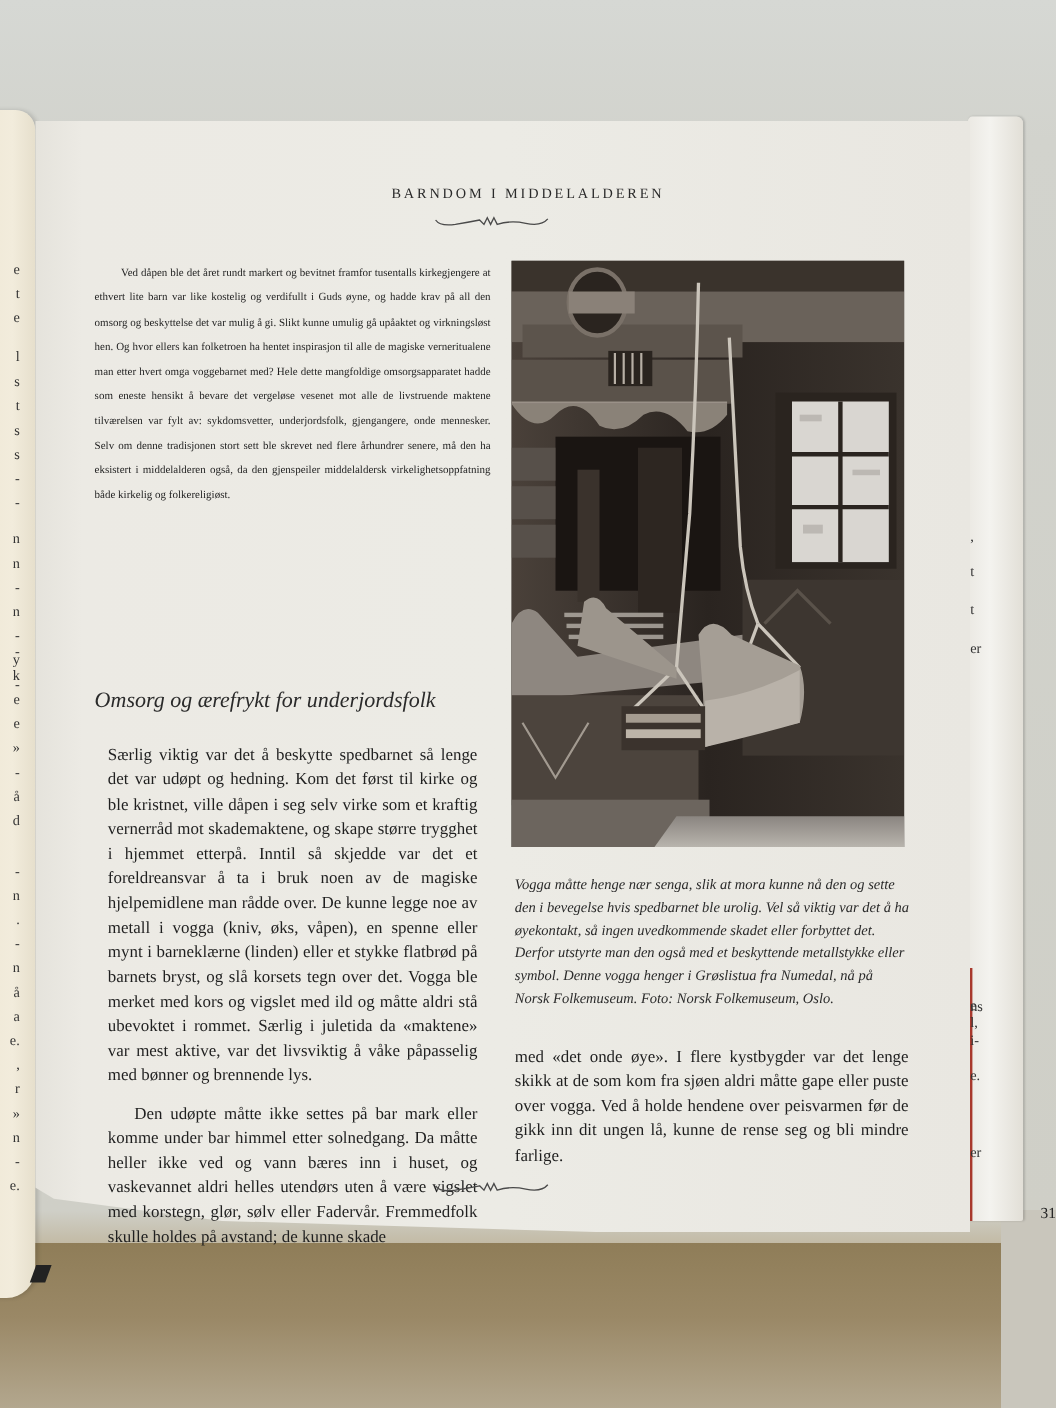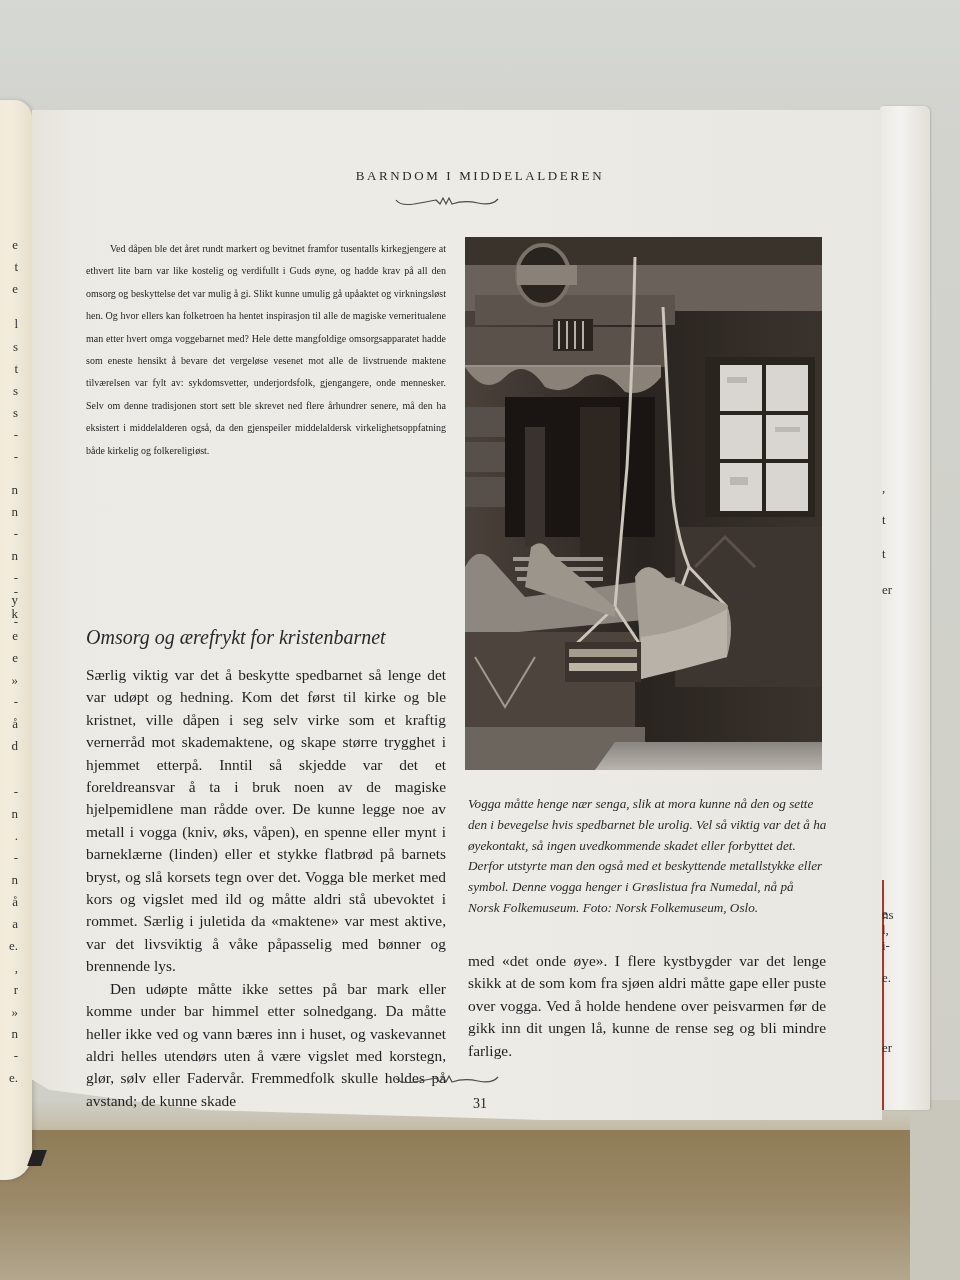--- a/index.html
+++ b/index.html
@@ -64,37 +64,37 @@
   .col-left p { margin:0; }
   .indent { text-indent:24px; }
   .section-heading {
     position:absolute; left:86px; top:626px; width:370px;
     font-style:italic; font-size:20px; color:#2a2a2a; margin:0; font-weight:normal;
   }
   .col-left-2 {
     position:absolute; left:86px; top:664px; width:360px;
     font-size:15.4px; line-height:22.4px; color:#1f1f1f; text-align:justify;
   }
-  .col-left-2 p { margin:0; }
+  .col-left-2 p { margin:12px; }
 
   .photo {
     position:absolute; left:465px; top:237px; width:357px; height:533px;
     background:#2c2620; overflow:hidden;
   }
   .caption {
     position:absolute; left:468px; top:794px; width:360px;
     font-style:italic; font-size:13.2px; line-height:20.8px; color:#2a2a2a;
   }
   .col-right-2 {
     position:absolute; left:468px; top:950px; width:358px;
     font-size:15.4px; line-height:22.4px; color:#1f1f1f; text-align:justify;
   }
   .col-right-2 p { margin:0;font-family:Liberation Serif, serif; }
   .page-number {
-    position:absolute; left:0; width:100%; top:1096px; text-align:center;
+    position:absolute; left:0; width:100%; top:1096px; text-align:right;
     font-size:14px; color:#222;
   }
 </style>
 </head>
 <body>
 
 <div class="table-surface-lower"></div>
 <div class="table-surface-right"></div>
 <div class="dust-jacket"></div>
 <div class="cover-edge-red"></div>
@@ -161,21 +161,21 @@
 
 <div class="running-head">BARNDOM I MIDDELALDEREN</div>
 <svg class="ornament ornament-top" viewBox="0 0 110 16">
   <path d="M4 6 Q8 12 22 10 Q34 8 44 6 L48 10 L51 4 L54 10 L57 4 L60 10 Q72 6 86 9 Q100 12 106 5" fill="none" stroke="#4a4a4a" stroke-width="1.2"></path>
 </svg>
 
 <div class="col-left">
   <p class="indent">Ved dåpen ble det året rundt markert og bevitnet framfor tusentalls kirkegjengere at ethvert lite barn var like kostelig og verdifullt i Guds øyne, og hadde krav på all den omsorg og beskyttelse det var mulig å gi. Slikt kunne umulig gå upåaktet og virkningsløst hen. Og hvor ellers kan folketroen ha hentet inspirasjon til alle de magiske verneritualene man etter hvert omga voggebarnet med? Hele dette mangfoldige omsorgsapparatet hadde som eneste hensikt å bevare det vergeløse vesenet mot alle de livstruende maktene tilværelsen var fylt av: sykdomsvetter, underjordsfolk, gjengangere, onde mennesker. Selv om denne tradisjonen stort sett ble skrevet ned flere århundrer senere, må den ha eksistert i middelalderen også, da den gjenspeiler middelaldersk virkelighetsoppfatning både kirkelig og folkereligiøst.</p>
 </div>
 
-<h2 class="section-heading">Omsorg og ærefrykt for kristenbarnet</h2>
+<h2 class="section-heading">Omsorg og ærefrykt for underjordsfolk</h2>
 
 <div class="col-left-2">
   <p>Særlig viktig var det å beskytte spedbarnet så lenge det var udøpt og hedning. Kom det først til kirke og ble kristnet, ville dåpen i seg selv virke som et kraftig vernerråd mot skademaktene, og skape større trygghet i hjemmet etterpå. Inntil så skjedde var det et foreldreansvar å ta i bruk noen av de magiske hjelpemidlene man rådde over. De kunne legge noe av metall i vogga (kniv, øks, våpen), en spenne eller mynt i barneklærne (linden) eller et stykke flatbrød på barnets bryst, og slå korsets tegn over det. Vogga ble merket med kors og vigslet med ild og måtte aldri stå ubevoktet i rommet. Særlig i juletida da «maktene» var mest aktive, var det livsviktig å våke påpasselig med bønner og brennende lys.</p>
   <p class="indent">Den udøpte måtte ikke settes på bar mark eller komme under bar himmel etter solnedgang. Da måtte heller ikke ved og vann bæres inn i huset, og vaskevannet aldri helles utendørs uten å være vigslet med korstegn, glør, sølv eller Fadervår. Fremmedfolk skulle holdes på avstand; de kunne skade</p>
 </div>
 
 <div class="photo">
   <svg width="357" height="533" viewBox="0 0 357 533">
     <defs>
       <linearGradient id="wall" x1="0" y1="0" x2="1" y2="0">

